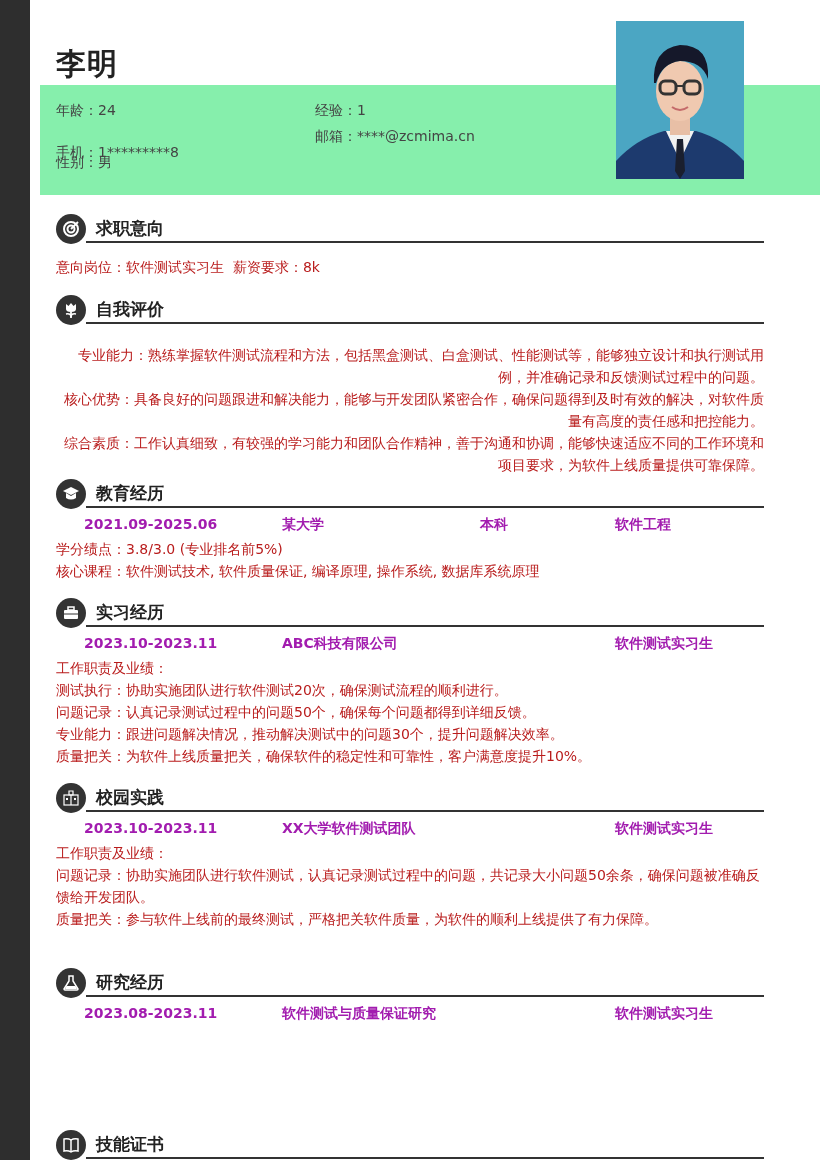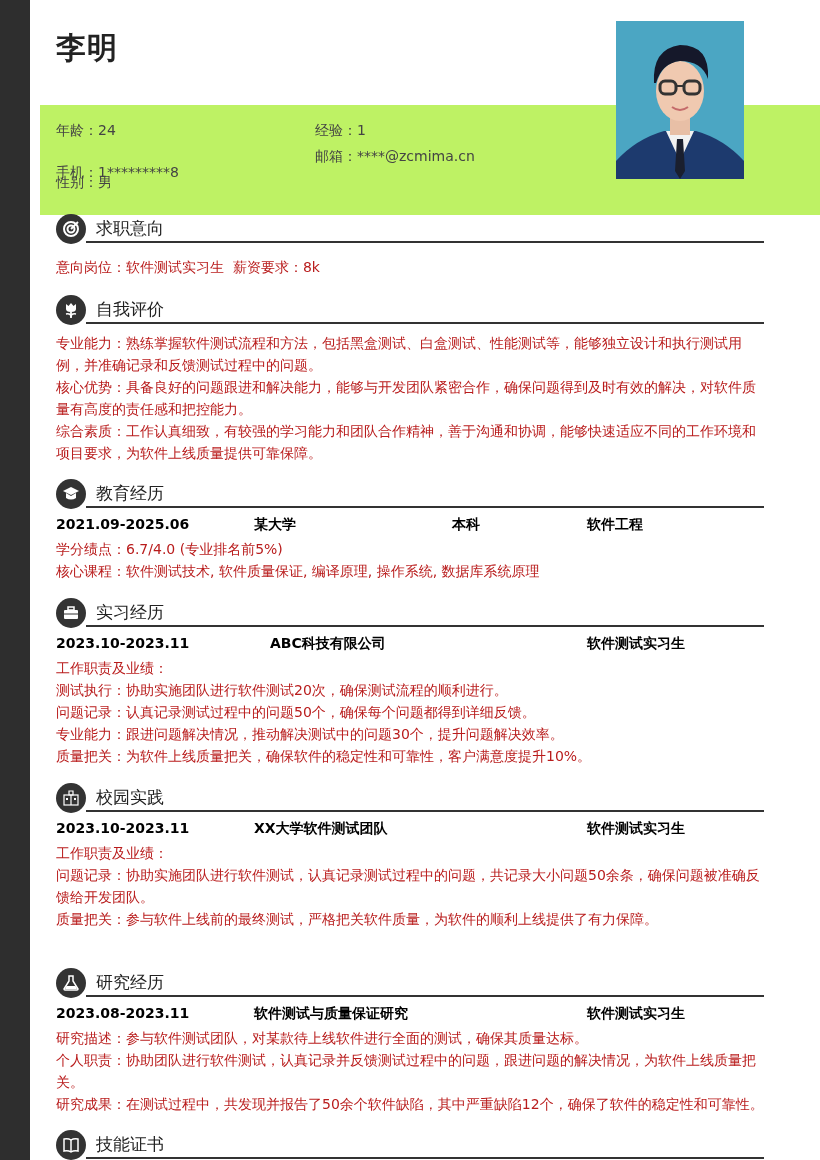--- a/index.html
+++ b/index.html
@@ -1,34 +1,34 @@
 <!DOCTYPE html>
 <html><head>
 <meta charset="utf-8">
 <style>
   * { margin: 0; padding: 0; box-sizing: border-box; }
   html, body { width: 820px; height: 1160px; overflow: hidden; background: #ffffff; }
   body { font-family: "DejaVu Sans", "Liberation Sans", sans-serif; color: #333; position: relative; }
 
   .sidebar { position: absolute; left: 0; top: 0; width: 30px; height: 1160px; background: #2e2e2e; }
 
-  .name { position: absolute; left: 56px; top: 28px; font-size: 30px; font-weight: bold; color: #222; letter-spacing: 1px; }
-
-  .info-band { position: absolute; left: 40px; top: 85px; width: 780px; height: 110px; background: #bef264; margin-top: 20px; }
+  .name { position: absolute; left: 56px; top: 44px; font-size: 30px; font-weight: bold; color: #222; letter-spacing: 1px; }
+
+  .info-band { position: absolute; left: 40px; top: 85px; width: 780px; height: 110px; background: #86efac; }
   .info-item { position: absolute; font-size: 14px; color: #444; white-space: nowrap; }
 
   .photo { position: absolute; left: 616px; top: 21px; width: 128px; height: 158px; background: #4aa3c0; overflow: hidden; }
 
   .section { position: absolute; left: 56px; width: 708px; }
   .sec-head { position: relative; height: 34px; }
   .sec-icon { position: absolute; left: 0; top: 0; width: 30px; height: 30px; border-radius: 50%; background: #333; display: flex; align-items: center; justify-content: center; }
-  .sec-title { position: absolute; left: 40px; top: 3px; font-size: 17px; font-weight: normal; color: #222; }
+  .sec-title { position: absolute; left: 40px; top: 3px; font-size: 17px; font-weight: bold; color: #222; }
   .sec-line { position: absolute; left: 30px; right: 0; top: 27px; height: 1.5px; background: #333; }
 
-  .row-bold { position: relative; height: 22px; font-size: 14px; font-weight: bold; color: #000000; }
+  .row-bold { position: relative; height: 22px; font-size: 14px; font-weight: bold; color: #a21caf; margin-left: 28px; }
   .row-bold span { position: absolute; top: 0; white-space: nowrap; }
 
   .text { font-size: 14px; color: #b91c1c; line-height: 22px; }
 </style>
 </head>
 <body>
 
 <div class="sidebar"></div>
 
 <div class="name">李明</div>
@@ -79,21 +79,21 @@
     <div class="sec-icon">
       <svg width="16" height="18" viewBox="0 0 16 18">
           <path d="M3 3 L5.5 5 L8 2 L10.5 5 L13 3 L13 8 Q13 11 8 11 Q3 11 3 8 Z" fill="#fff"></path>
           <line x1="8" y1="11" x2="8" y2="17" stroke="#fff" stroke-width="1.8"></line>
           <path d="M3 13 Q8 12 8 16 M13 13 Q8 12 8 16" fill="none" stroke="#fff" stroke-width="1.5"></path>
         </svg>
     </div>
     <div class="sec-title">自我评价</div>
     <div class="sec-line"></div>
   </div>
-  <div class="text" style="margin-top:3px;">
+  <div class="text" style="margin-top:15px;text-align:right;">
     <div>专业能力：熟练掌握软件测试流程和方法，包括黑盒测试、白盒测试、性能测试等，能够独立设计和执行测试用例，并准确记录和反馈测试过程中的问题。</div>
     <div>核心优势：具备良好的问题跟进和解决能力，能够与开发团队紧密合作，确保问题得到及时有效的解决，对软件质量有高度的责任感和把控能力。</div>
     <div>综合素质：工作认真细致，有较强的学习能力和团队合作精神，善于沟通和协调，能够快速适应不同的工作环境和项目要求，为软件上线质量提供可靠保障。</div>
   </div>
 </div>
 
 <div class="section" style="top:479px;">
   <div class="sec-head">
     <div class="sec-icon">
       <svg width="18" height="16" viewBox="0 0 18 16">
@@ -104,40 +104,40 @@
     <div class="sec-title">教育经历</div>
     <div class="sec-line"></div>
   </div>
   <div class="row-bold" style="margin-top:3px;">
     <span style="left:0;">2021.09-2025.06</span>
     <span style="left:198px;text-align:center;">某大学</span>
     <span style="left:396px;">本科</span>
     <span style="left:531px;">软件工程</span>
   </div>
   <div class="text">
-    <div>学分绩点：6.7/4.0 (专业排名前5%)</div>
+    <div>学分绩点：3.8/3.0 (专业排名前5%)</div>
     <div>核心课程：软件测试技术, 软件质量保证, 编译原理, 操作系统, 数据库系统原理</div>
   </div>
 </div>
 
 <div class="section" style="top:598px;">
   <div class="sec-head">
     <div class="sec-icon">
       <svg width="16" height="16" viewBox="0 0 16 16">
           <rect x="5" y="2" width="6" height="3" fill="none" stroke="#fff" stroke-width="1.5"></rect>
           <rect x="1" y="5" width="14" height="9" rx="1" fill="#fff"></rect>
           <line x1="1" y1="9" x2="15" y2="9" stroke="#333" stroke-width="1"></line>
         </svg>
     </div>
     <div class="sec-title">实习经历</div>
     <div class="sec-line"></div>
   </div>
   <div class="row-bold" style="margin-top:3px;">
     <span style="left:0;">2023.10-2023.11</span>
-    <span style="left:214px;text-align:center;">ABC科技有限公司</span>
+    <span style="left:198px;text-align:center;">ABC科技有限公司</span>
     <span style="left:531px;">软件测试实习生</span>
   </div>
   <div class="text">
     <div>工作职责及业绩：</div>
     <div>测试执行：协助实施团队进行软件测试20次，确保测试流程的顺利进行。</div>
     <div>问题记录：认真记录测试过程中的问题50个，确保每个问题都得到详细反馈。</div>
     <div>专业能力：跟进问题解决情况，推动解决测试中的问题30个，提升问题解决效率。</div>
     <div>质量把关：为软件上线质量把关，确保软件的稳定性和可靠性，客户满意度提升10%。</div>
   </div>
 </div>
@@ -177,25 +177,20 @@
         </svg>
     </div>
     <div class="sec-title">研究经历</div>
     <div class="sec-line"></div>
   </div>
   <div class="row-bold" style="margin-top:3px;">
     <span style="left:0;">2023.08-2023.11</span>
     <span style="left:198px;">软件测试与质量保证研究</span>
     <span style="left:531px;">软件测试实习生</span>
   </div>
-  <div class="text">
-    <div>研究描述：参与软件测试团队，对某款待上线软件进行全面的测试，确保其质量达标。</div>
-    <div>个人职责：协助团队进行软件测试，认真记录并反馈测试过程中的问题，跟进问题的解决情况，为软件上线质量把关。</div>
-    <div>研究成果：在测试过程中，共发现并报告了50余个软件缺陷，其中严重缺陷12个，确保了软件的稳定性和可靠性。</div>
-  </div>
 </div>
 
 <div class="section" style="top:1130px;">
   <div class="sec-head">
     <div class="sec-icon">
       <svg width="16" height="16" viewBox="0 0 16 16">
           <path d="M8 3 Q5 1 1 2 L1 14 Q5 13 8 15 Q11 13 15 14 L15 2 Q11 1 8 3 Z" fill="none" stroke="#fff" stroke-width="1.5"></path>
           <line x1="8" y1="3" x2="8" y2="15" stroke="#fff" stroke-width="1.5"></line>
         </svg>
     </div>

